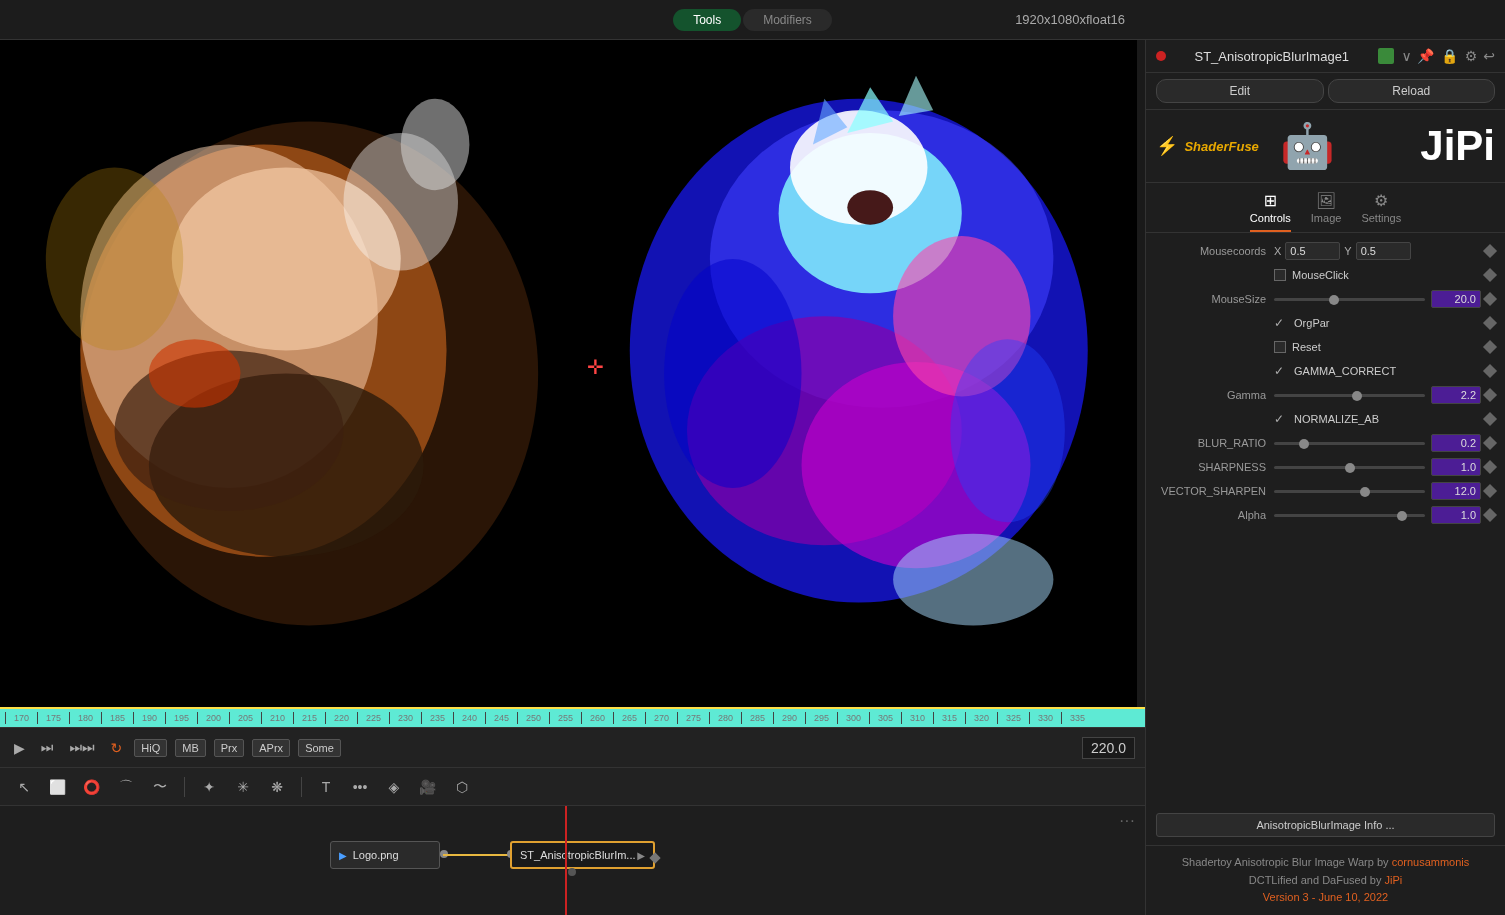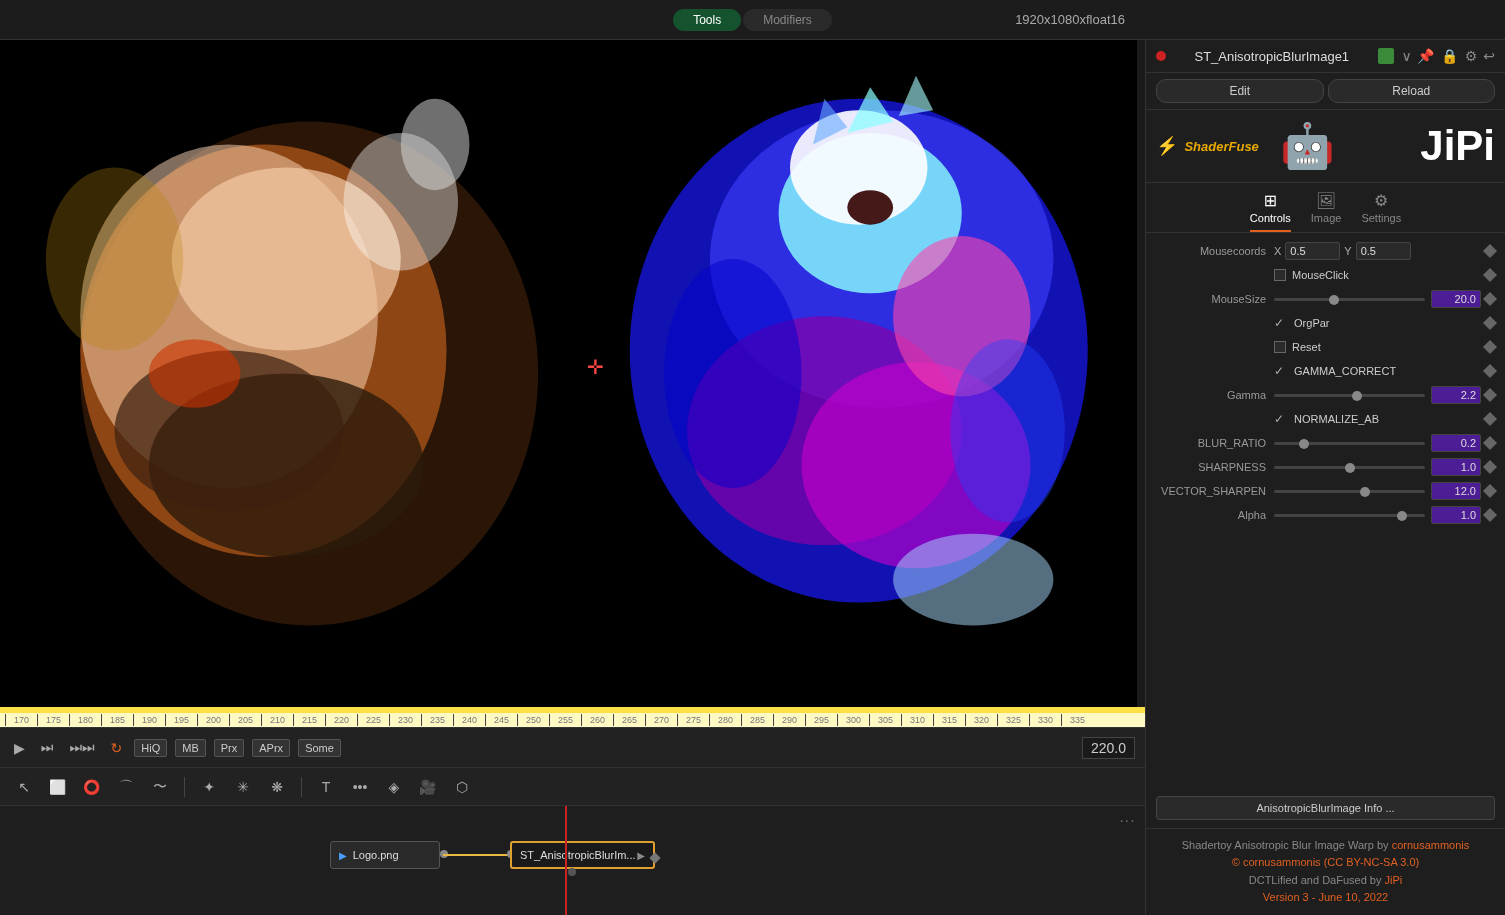--- a/index.html
+++ b/index.html
@@ -67,22 +67,22 @@
     #viewport {
       flex: 1;
       position: relative;
       background: #000;
       overflow: hidden;
     }
 
     
     #ruler {
       height: 20px;
-      background: #fef9c3;
-      border-top: 6px solid #fde047;
+      background: #5eead4;
+      border-top: 2px solid #fde047;
       display: flex;
       align-items: center;
       overflow: hidden;
       padding-left: 5px;
     }
     .ruler-marks {
       display: flex;
       gap: 0px;
       font-size: 9px;
       color: #777;
@@ -877,23 +877,20 @@
 
     </div>
 
     <div id="info-btn">AnisotropicBlurImage Info ...</div>
 
     <div id="credits">
       <div>
         <span>Shadertoy </span><span>Anisotropic Blur Image Warp</span><span> by </span><span class="author-link">cornusammonis</span>
       </div>
       <div>
-        <span class="author-link">© cornusammonis (CC BY-NC-SA 3.0)</span>
-      </div>
-      <div>
         <span>DCTLified and DaFused by </span><span class="jipi-link">JiPi</span>
       </div>
       <div>
         <span class="version-line">Version 3 - June 10, 2022</span>
       </div>
     </div>
 
   </div>
 </div>
 

